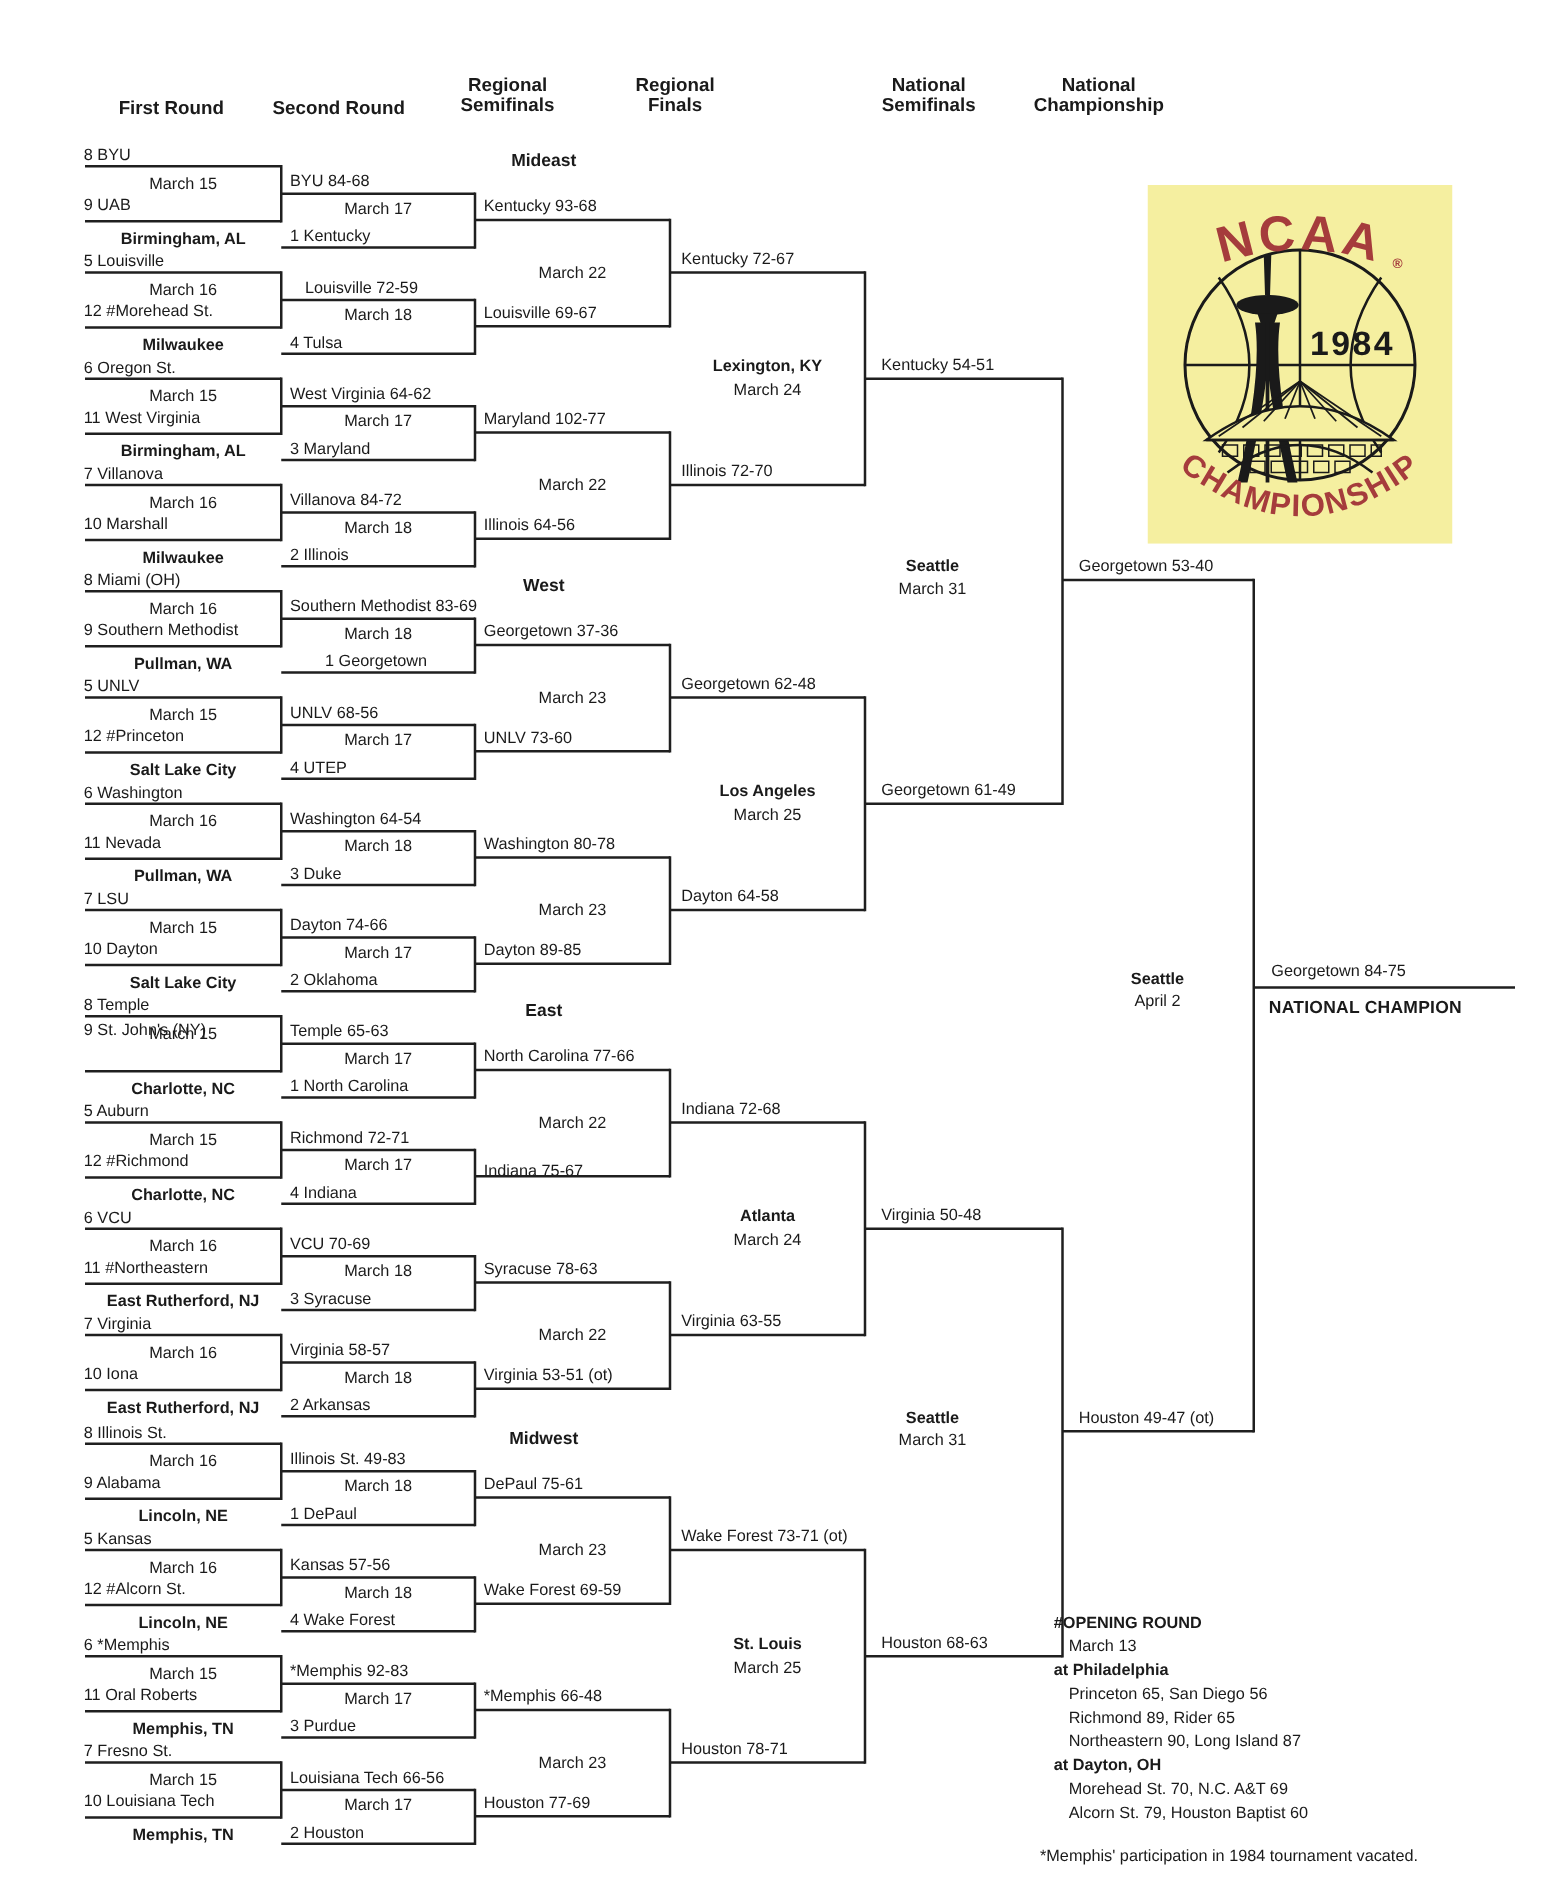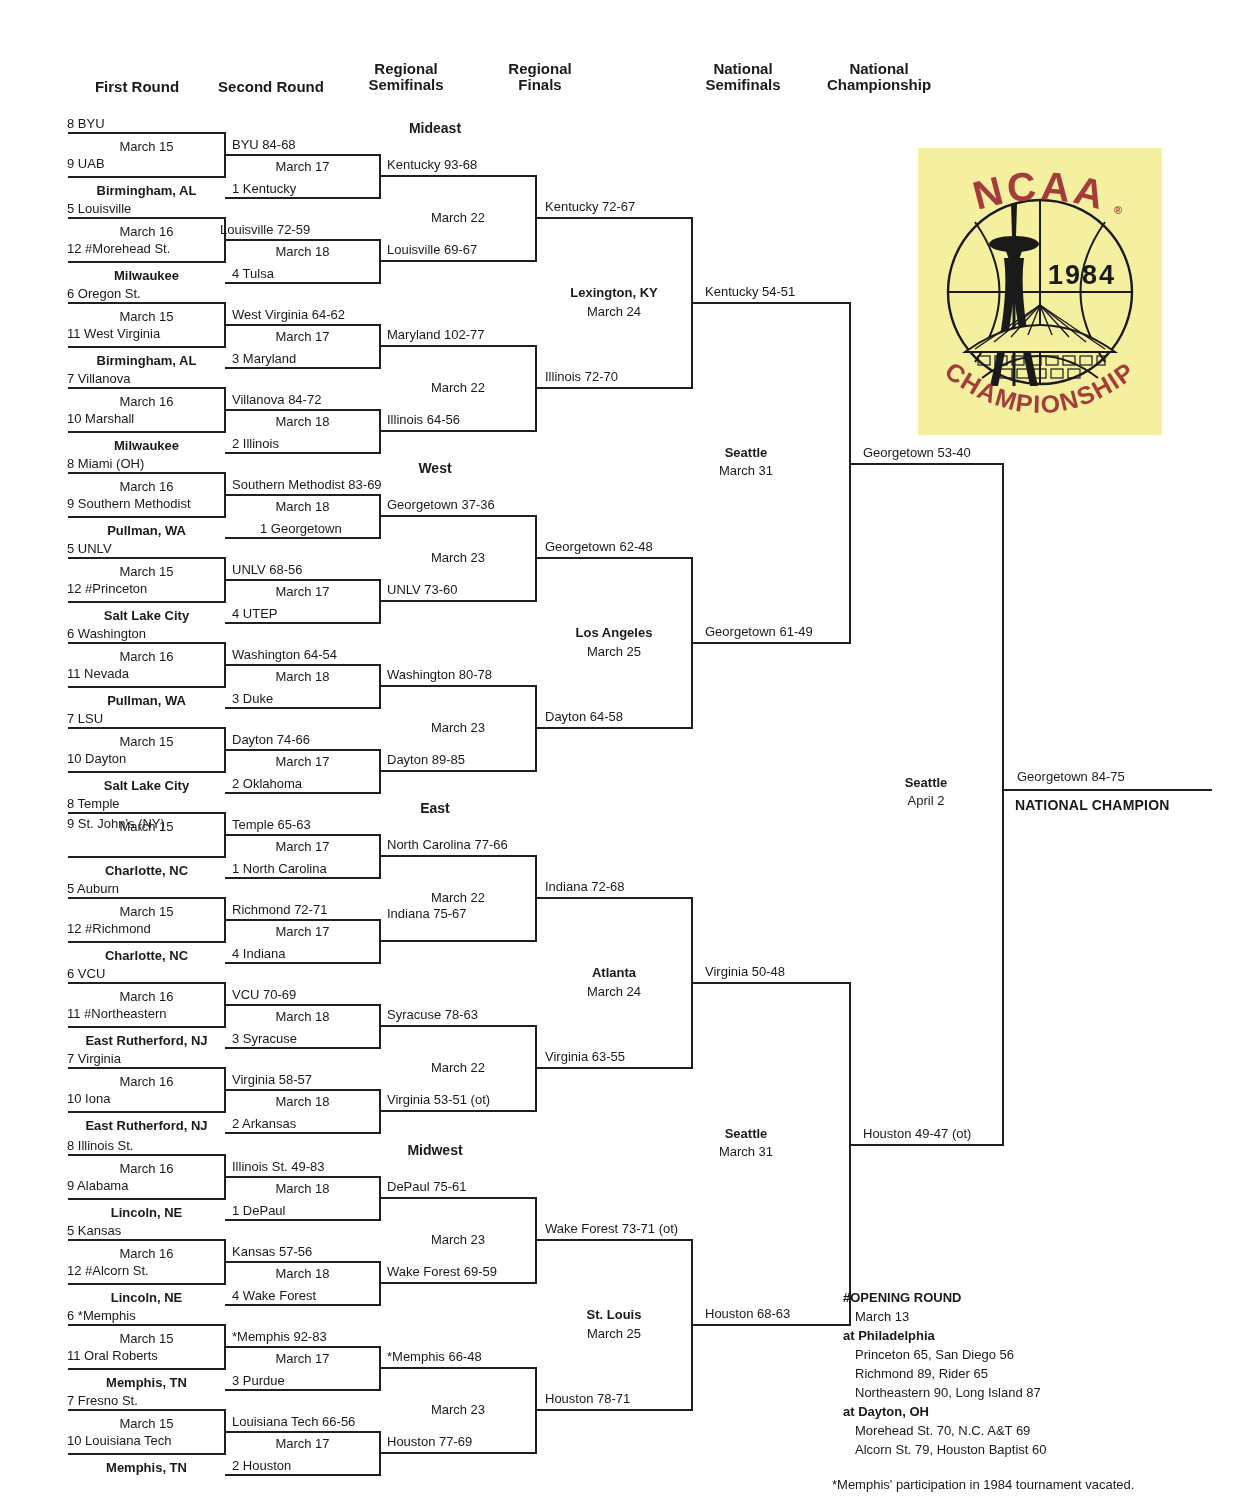--- a/index.html
+++ b/index.html
@@ -116,21 +116,21 @@
     <div class="t " style="left: 232px; top: 182px; width: auto;">1 Kentucky</div>
     <div class="t hline" style="left: 225px; top: 197px; width: 155px;"></div>
     <div class="t vline" style="left: 379px; top: 154px; height: 45px;"></div>
     <div class="t " style="left: 67px; top: 202px; width: auto;">5 Louisville</div>
     <div class="t hline" style="left: 68px; top: 217px; width: 157px;"></div>
     <div class="t c" style="left: 68px; top: 225px; width: 157px;">March 16</div>
     <div class="t " style="left: 67px; top: 242px; width: auto;">12 #Morehead St.</div>
     <div class="t hline" style="left: 68px; top: 261px; width: 157px;"></div>
     <div class="t vline" style="left: 224px; top: 217px; height: 46px;"></div>
     <div class="t b c" style="left: 68px; top: 269px; width: 157px;">Milwaukee</div>
-    <div class="t " style="left: 220px; top: 223px; width: auto;">Louisville 72-59</div>
+    <div class="t " style="left: 244px; top: 223px; width: auto;">Louisville 72-59</div>
     <div class="t hline" style="left: 225px; top: 239px; width: 155px;"></div>
     <div class="t c" style="left: 225px; top: 245px; width: 155px;">March 18</div>
     <div class="t " style="left: 232px; top: 267px; width: auto;">4 Tulsa</div>
     <div class="t hline" style="left: 225px; top: 282px; width: 155px;"></div>
     <div class="t vline" style="left: 379px; top: 239px; height: 45px;"></div>
     <div class="t " style="left: 67px; top: 287px; width: auto;">6 Oregon St.</div>
     <div class="t hline" style="left: 68px; top: 302px; width: 157px;"></div>
     <div class="t c" style="left: 68px; top: 310px; width: 157px;">March 15</div>
     <div class="t " style="left: 67px; top: 327px; width: auto;">11 West Virginia</div>
     <div class="t hline" style="left: 68px; top: 346px; width: 157px;"></div>
@@ -298,21 +298,21 @@
     <div class="t vline" style="left: 224px; top: 1067px; height: 46px;"></div>
     <div class="t b c" style="left: 68px; top: 1119px; width: 157px;">East Rutherford, NJ</div>
     <div class="t " style="left: 232px; top: 1073px; width: auto;">Virginia 58-57</div>
     <div class="t hline" style="left: 225px; top: 1089px; width: 155px;"></div>
     <div class="t c" style="left: 225px; top: 1095px; width: 155px;">March 18</div>
     <div class="t " style="left: 232px; top: 1117px; width: auto;">2 Arkansas</div>
     <div class="t hline" style="left: 225px; top: 1132px; width: 155px;"></div>
     <div class="t vline" style="left: 379px; top: 1089px; height: 45px;"></div>
     <div class="t " style="left: 387px; top: 838px; width: auto;">North Carolina 77-66</div>
     <div class="t hline" style="left: 380px; top: 855px; width: 156px;"></div>
-    <div class="t " style="left: 387px; top: 907px; width: auto;">Indiana 75-67</div>
+    <div class="t " style="left: 387px; top: 930px; width: auto;">Indiana 75-67</div>
     <div class="t hline" style="left: 380px; top: 940px; width: 156px;"></div>
     <div class="t vline" style="left: 535px; top: 855px; height: 87px;"></div>
     <div class="t c" style="left: 380px; top: 891px; width: 156px;">March 22</div>
     <div class="t " style="left: 545px; top: 880px; width: auto;">Indiana 72-68</div>
     <div class="t hline" style="left: 536px; top: 897px; width: 156px;"></div>
     <div class="t " style="left: 387px; top: 1008px; width: auto;">Syracuse 78-63</div>
     <div class="t hline" style="left: 380px; top: 1025px; width: 156px;"></div>
     <div class="t " style="left: 387px; top: 1093px; width: auto;">Virginia 53-51 (ot)</div>
     <div class="t hline" style="left: 380px; top: 1110px; width: 156px;"></div>
     <div class="t vline" style="left: 535px; top: 1025px; height: 87px;"></div>

